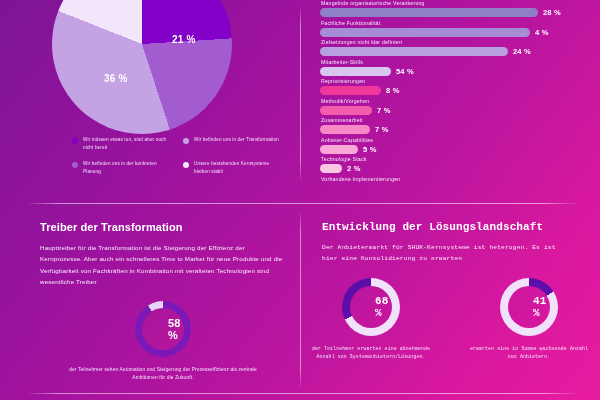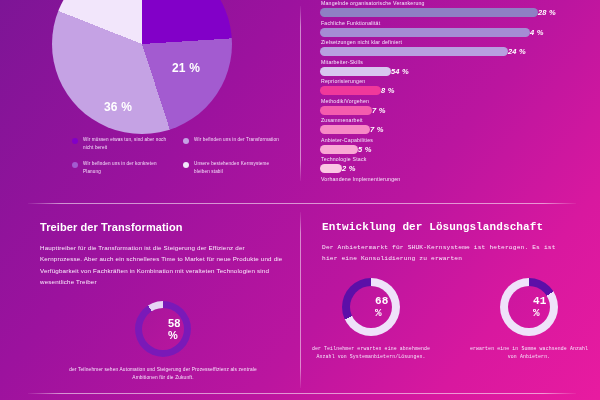--- a/index.html
+++ b/index.html
@@ -32,38 +32,38 @@
     width:180px; height:180px; border-radius:50%;
     background: conic-gradient(
       from 0deg,
       #8200c8 0turn     0.24turn,
       #a35bd0 0.24turn  0.45turn,
       #c5a2e4 0.45turn  0.81turn,
       #f2e6fb 0.81turn  1turn
     );
   }
   .pie-lbl {
-    position:absolute; font-size:12px; font-weight:700; color:#ffffff;
-    letter-spacing:.2px; white-space:nowrap;margin-top:27px;
+    position:absolute; font-size:10px; font-weight:700; color:#ffffff;
+    letter-spacing:.2px; white-space:nowrap;
   }
   .pl-21 { left:120px; top:80px; }
   .pl-36 { left:52px;  top:119px; color:#ffffff; }
 
   .legend {
     position:absolute; left:72px; top:136px; width:212px;
     display:grid; grid-template-columns:1fr 1fr; column-gap:10px; row-gap:9px;
   }
   .lg-item { display:flex; align-items:flex-start; gap:5px; }
   .lg-dot { width:6px; height:6px; border-radius:50%; margin-top:2px; flex:0 0 auto; }
   .lg-txt { font-size:4.6px; line-height:1.65; color:#f4e2fb; letter-spacing:.15px; }
 
   
   .bars-panel { position:absolute; left:300px; top:0; width:300px; height:203px; padding:0 18px 0 20px; }
   .bar-row { position:relative; margin-bottom:2px; }
-  .bar-line { display:flex; align-items:center; height:9px;font-style:italic; }
+  .bar-line { display:flex; align-items:center; gap:5px; height:9px; }
   .bar {
     height:9px; border-radius:5px; flex:0 0 auto;
     box-shadow:0 0 0 0 rgba(0,0,0,0);
   }
   .bar-val { font-size:7.5px; font-weight:700; color:#ffffff; white-space:nowrap; letter-spacing:.2px; }
   .bar-cat { font-size:5.2px; color:#f6e7fc; letter-spacing:.2px; margin:2.5px 0 0 1px; white-space:nowrap; }
   .bar-row.first .bar-cat-top {
     font-size:5.2px; color:#f6e7fc; letter-spacing:.2px; margin:0 0 2px 1px; white-space:nowrap;
   }
 

